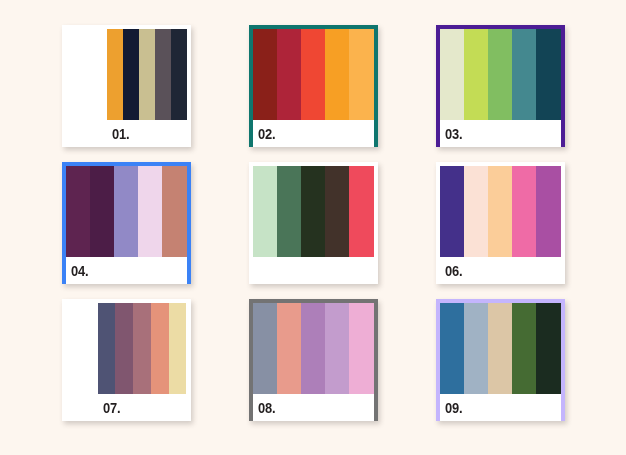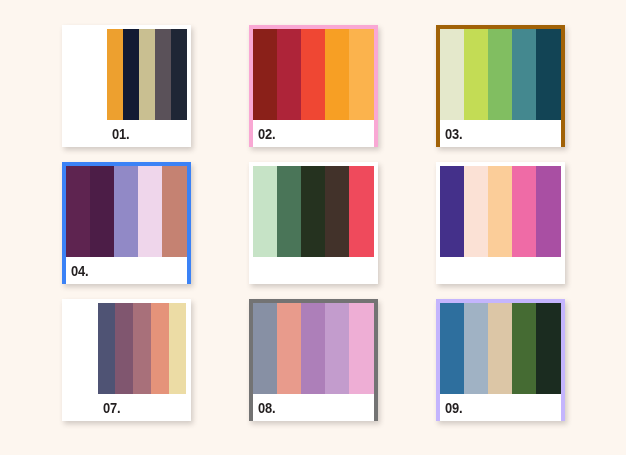--- a/index.html
+++ b/index.html
@@ -84,33 +84,33 @@
           <div class="swatch" style="background: rgb(237, 160, 47);"></div>
           <div class="swatch" style="background: rgb(18, 26, 51);"></div>
           <div class="swatch" style="background: rgb(201, 191, 145);"></div>
           <div class="swatch" style="background: rgb(90, 81, 89);"></div>
           <div class="swatch" style="background: rgb(31, 38, 53);"></div>
         </div>
         <div class="label-band">
           <span class="label-text" style="color: rgb(35, 31, 32);">01.</span>
         </div>
       </div>
-      <div class="palette-card" style="background: #f9a8d4;">
+      <div class="palette-card" style="background: #0f766e;">
         <div class="swatch-strip">
           <div class="swatch" style="background: rgb(138, 32, 25);"></div>
           <div class="swatch" style="background: rgb(174, 36, 57);"></div>
           <div class="swatch" style="background: rgb(239, 71, 51);"></div>
           <div class="swatch" style="background: rgb(247, 159, 36);"></div>
           <div class="swatch" style="background: rgb(251, 179, 77);"></div>
         </div>
         <div class="label-band">
           <span class="label-text" style="color: rgb(35, 31, 32);">02.</span>
         </div>
       </div>
-      <div class="palette-card" style="background: #a16207;">
+      <div class="palette-card" style="background: #4c1d95;">
         <div class="swatch-strip">
           <div class="swatch" style="background: rgb(228, 232, 203);"></div>
           <div class="swatch" style="background: rgb(195, 220, 85);"></div>
           <div class="swatch" style="background: rgb(129, 190, 97);"></div>
           <div class="swatch" style="background: rgb(68, 136, 143);"></div>
           <div class="swatch" style="background: rgb(18, 68, 85);"></div>
         </div>
         <div class="label-band">
           <span class="label-text" style="color: rgb(35, 31, 32);">03.</span>
         </div>
@@ -136,20 +136,23 @@
           <div class="swatch" style="background: rgb(239, 74, 92);"></div>
         </div>
       </div>
       <div class="palette-card" style="background: rgb(255, 255, 255);">
         <div class="swatch-strip">
           <div class="swatch" style="background: rgb(68, 48, 138);"></div>
           <div class="swatch" style="background: rgb(251, 225, 213);"></div>
           <div class="swatch" style="background: rgb(251, 205, 153);"></div>
           <div class="swatch" style="background: rgb(239, 107, 166);"></div>
           <div class="swatch" style="background: rgb(169, 79, 163);"></div>
+        </div>
+        <div class="label-band">
+          <span class="label-text" style="color: rgb(35, 31, 32);">06.</span>
         </div>
       </div>
       <div class="palette-card" style="background: rgb(255, 255, 255); padding-left: 36px;">
         <div class="swatch-strip">
           <div class="swatch" style="background: rgb(79, 83, 116);"></div>
           <div class="swatch" style="background: rgb(128, 86, 111);"></div>
           <div class="swatch" style="background: rgb(168, 112, 122);"></div>
           <div class="swatch" style="background: rgb(229, 147, 122);"></div>
           <div class="swatch" style="background: rgb(236, 220, 165);"></div>
         </div>

